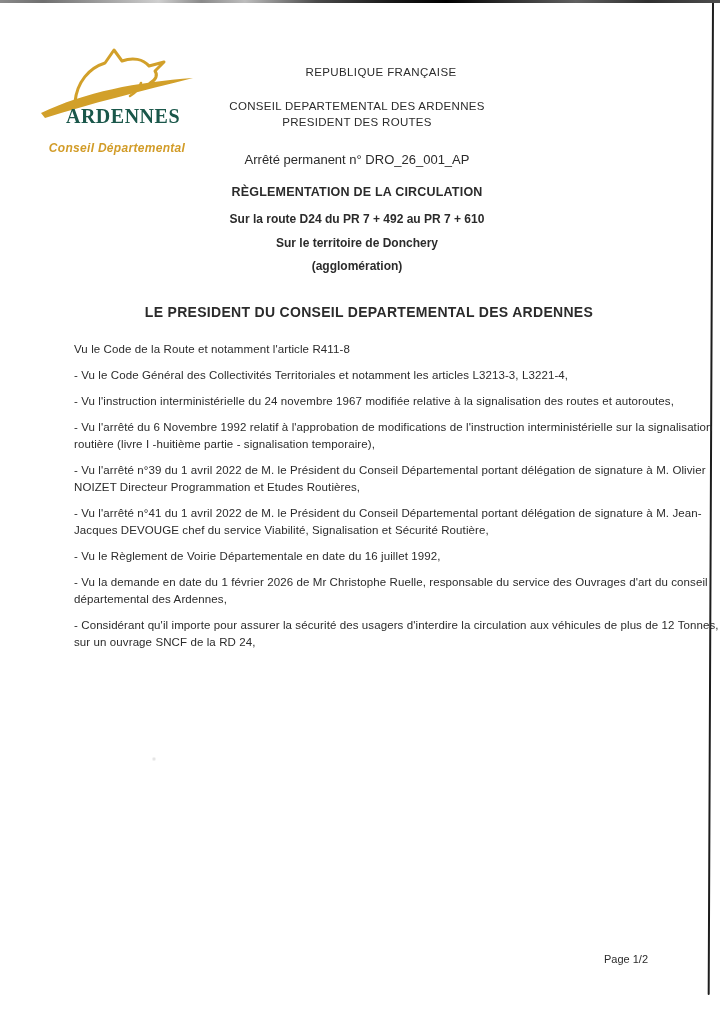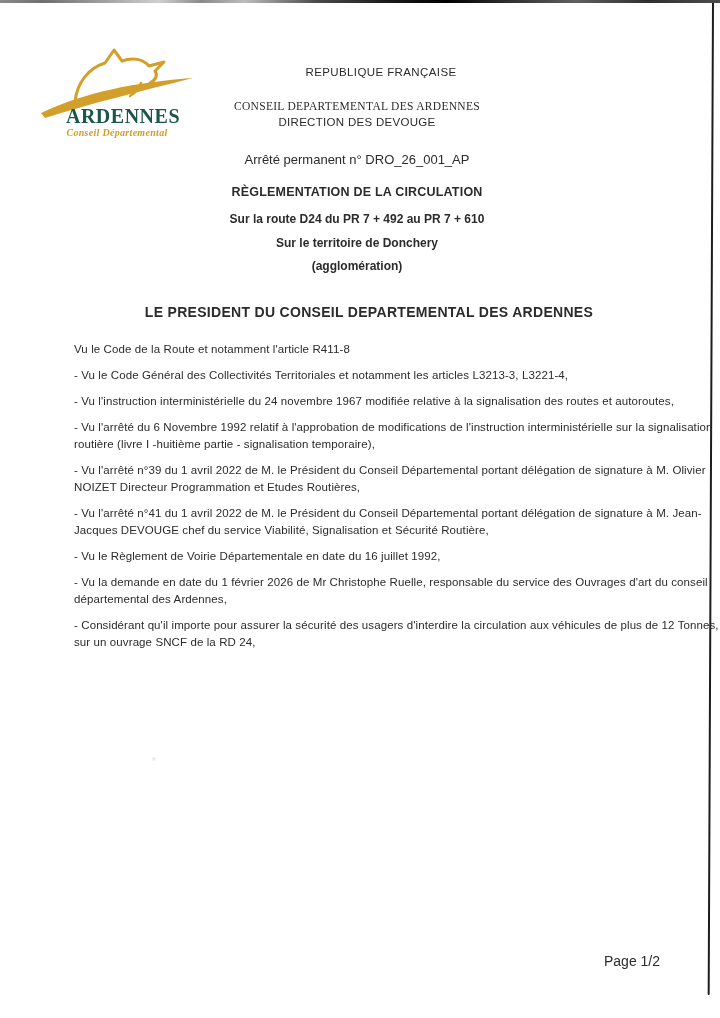--- a/index.html
+++ b/index.html
@@ -28,41 +28,41 @@
     background:radial-gradient(circle,#dcdcdc 0%,rgba(255,255,255,0) 70%);
   }
   
   .logo{position:absolute;left:34px;top:42px;width:166px;text-align:center;}
   .logo svg{display:block;margin:0 auto;}
   .logo-name{
     font-family:"Liberation Serif", serif;font-weight:bold;
     font-size:20px;line-height:1;color:var(--green);letter-spacing:.5px;margin-top:-14px;margin-left:12px;
   }
   .logo-sub{
-    font-family:Liberation Serif, serif;font-style:italic;font-weight:bold;
-    font-size:10px;color:var(--gold);margin-top:1px;letter-spacing:.3px;
+    font-family:Liberation Sans, sans-serif;font-style:italic;font-weight:bold;
+    font-size:12px;color:var(--gold);margin-top:15px;letter-spacing:.3px;
   }
   
   .chead{position:absolute;left:0;width:714px;text-align:center;}
   .h-rep{top:66px;font-size:11.5px;letter-spacing:.4px;padding-left:48px;}
-  .h-council{top:100px;font-size:11.5px;letter-spacing:.3px;font-family:Liberation Serif, serif;}
+  .h-council{top:100px;font-size:11.5px;letter-spacing:.3px;}
   .h-direction{top:116px;font-size:11.5px;letter-spacing:.3px;}
   .h-order{top:152px;font-size:13px;}
   .t1{top:185px;font-size:12.5px;font-weight:bold;letter-spacing:.2px;}
   .t2{top:212px;font-size:12px;font-weight:bold;}
   .t3{top:236px;font-size:12px;font-weight:bold;}
   .t4{top:259px;font-size:12px;font-weight:bold;}
   .h-president{top:304px;font-size:14px;font-weight:bold;letter-spacing:.3px;margin-left:12px;}
   
   .doc-body{position:absolute;left:38px;top:341px;width:648px;margin-left:36px;}
   .doc-body p{
     font-size:11.5px;line-height:17px;margin:0 0 9px 0;letter-spacing:.1px;
   }
   
-  .page-footer{position:absolute;left:604px;top:953px;font-size:14px;}
+  .page-footer{position:absolute;left:604px;top:953px;font-size:11px;}
 </style>
 </head>
 <body>
 
 <div class="scan-top"></div>
 <div class="scan-right"></div>
 <div class="scan-speck"></div>
 
 <div class="logo">
   <svg width="160" height="78" viewBox="0 0 160 78">
@@ -73,21 +73,21 @@
     </g>
 
     <path d="M4,71 C48,50 100,40 156,36 C104,49 52,62 8,76 Z" fill="#d2a02a"></path>
   </svg>
   <div class="logo-name">ARDENNES</div>
   <div class="logo-sub">Conseil Départemental</div>
 </div>
 
 <div class="chead h-rep">REPUBLIQUE FRANÇAISE</div>
 <div class="chead h-council">CONSEIL DEPARTEMENTAL DES ARDENNES</div>
-<div class="chead h-direction">DIRECTION DES DEVOUGE</div>
+<div class="chead h-direction">PRESIDENT DES ROUTES</div>
 <div class="chead h-order">Arrêté permanent n° DRO_26_001_AP</div>
 
 <div class="chead t1">RÈGLEMENTATION DE LA CIRCULATION</div>
 <div class="chead t2">Sur la route D24 du PR 7 + 492 au PR 7 + 610</div>
 <div class="chead t3">Sur le territoire de Donchery</div>
 <div class="chead t4">(agglomération)</div>
 
 <div class="chead h-president">LE PRESIDENT DU CONSEIL DEPARTEMENTAL DES ARDENNES</div>
 
 <div class="doc-body">

